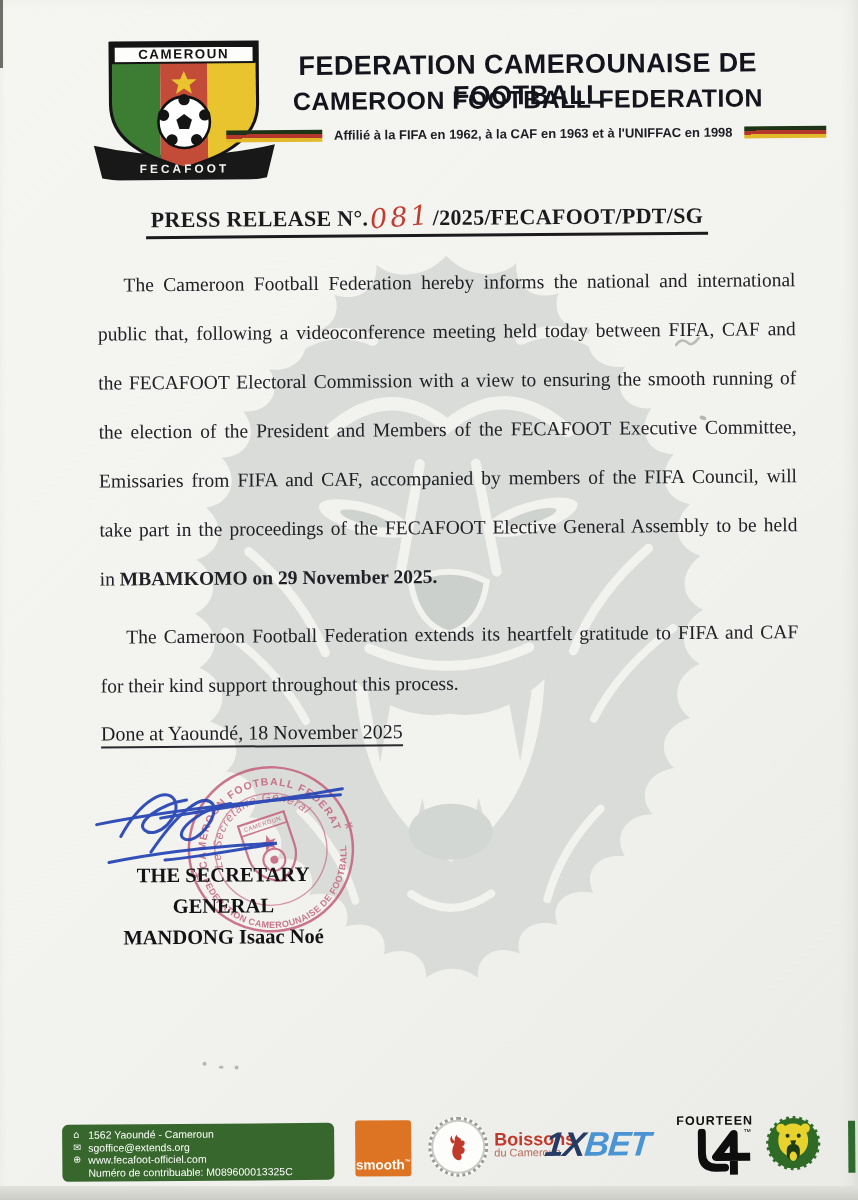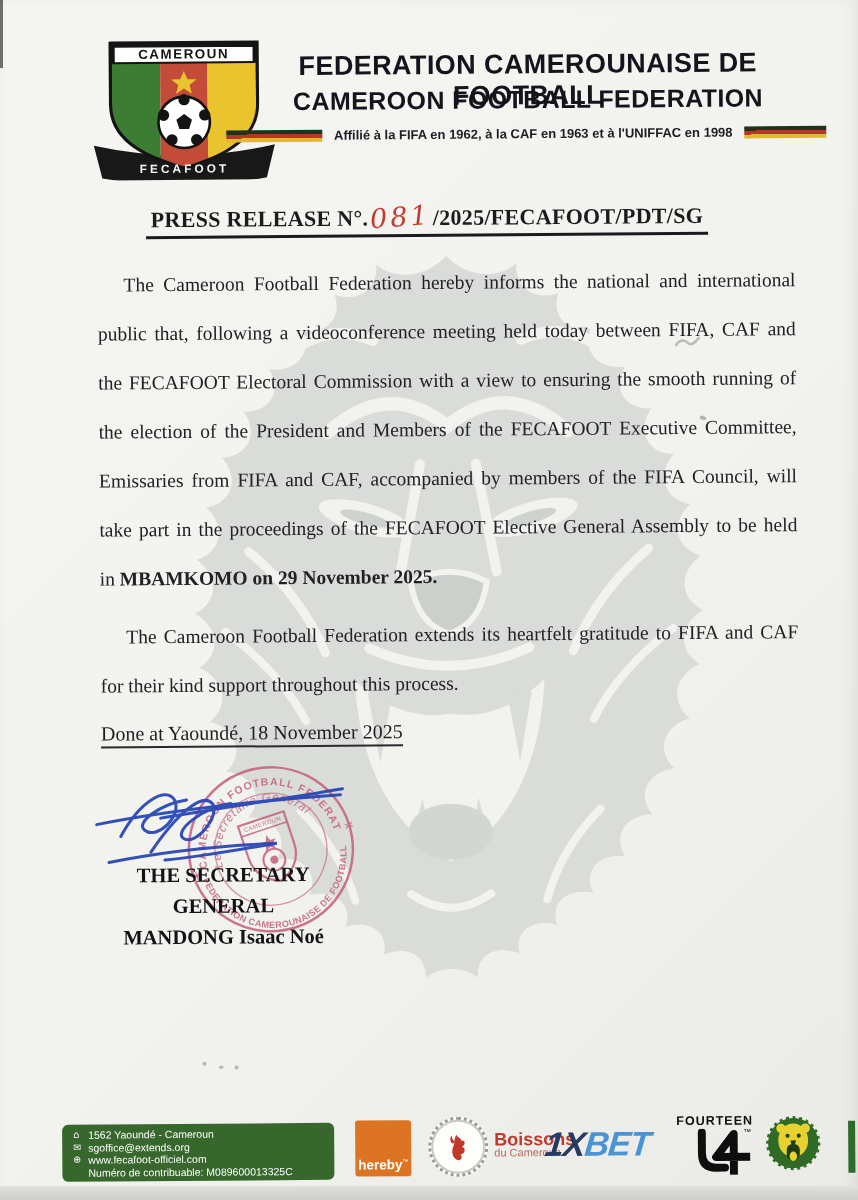--- a/index.html
+++ b/index.html
@@ -231,21 +231,21 @@
       <div class="c-line">
         <span class="c-ico">⊕</span>
         <span>www.fecafoot-officiel.com</span>
       </div>
       <div class="c-line">
         <span>Numéro de contribuable: M089600013325C</span>
       </div>
     </div>
 
     <div class="abs orange-logo">
-      <div class="orange-word"><span>hereby</span><sup>™</sup></div>
+      <div class="orange-word"><span>smooth</span><sup>™</sup></div>
     </div>
 
     <div class="abs boissons">
       <div class="cap">
         <svg viewBox="0 0 40 48" style="width:30px;height:36px;">
           <g fill="#c0392b">
             <path d="M20,42 C12,40 10,30 14,22 C16,17 14,12 18,8 C19,13 24,11 24,16 C30,14 30,22 25,24 C31,26 29,34 23,34 C26,38 24,42 20,42 Z"></path>
             <path d="M13,20 C9,18 8,12 12,9 C11,14 14,16 16,17 Z"></path>
           </g>
         </svg>

